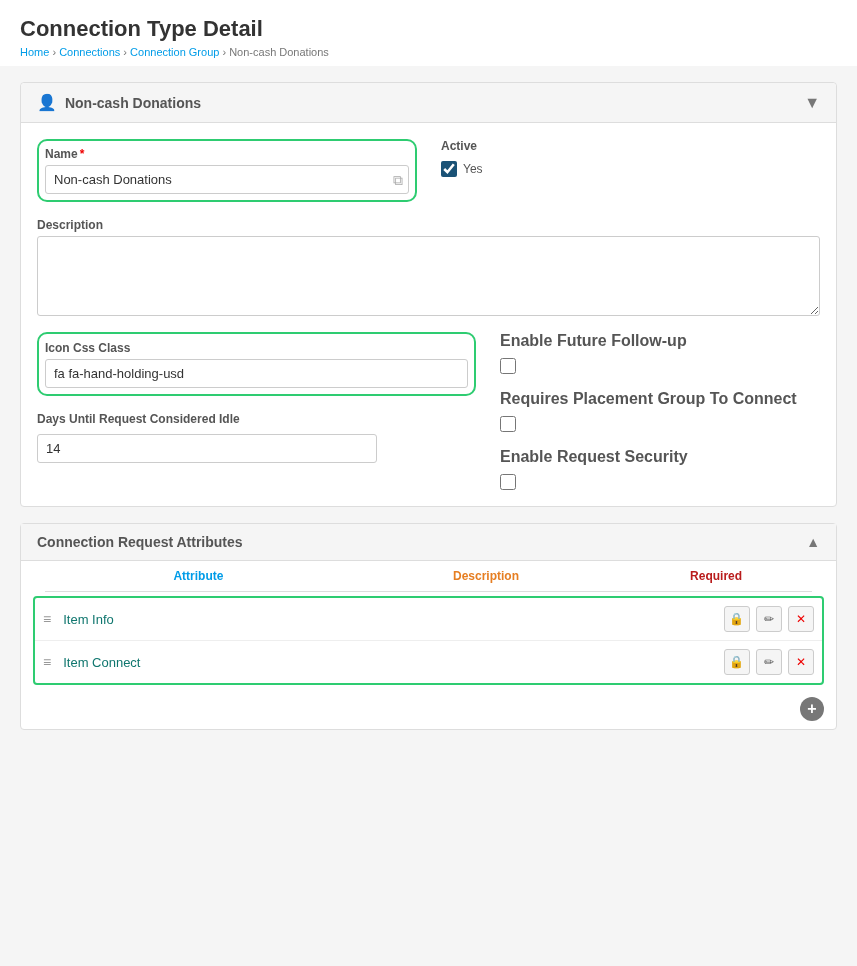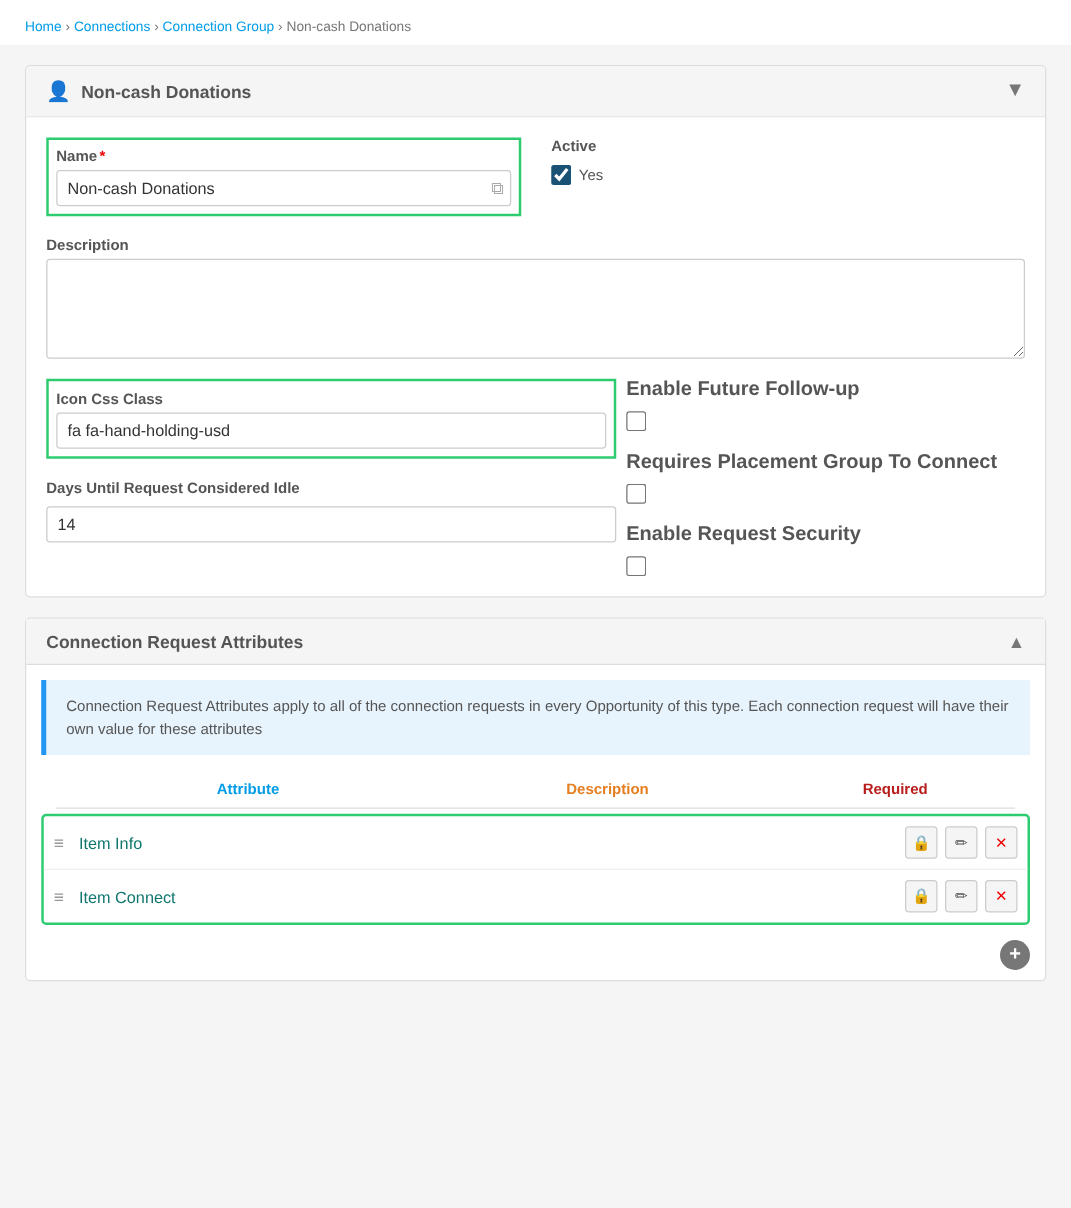--- a/index.html
+++ b/index.html
@@ -98,42 +98,42 @@
       position: absolute;
       right: 6px;
       top: 50%;
       transform: translateY(-50%);
       color: #aaa;
       font-size: 14px;
       cursor: pointer;
     }
     .highlighted-group {
       border: 2px solid #2ecc71;
-      border-radius: 0;
+      border-radius: 10px;
       padding: 6px;
     }
     .checkbox-group {
       display: flex;
       align-items: center;
       gap: 6px;
       margin-top: 4px;
     }
     .checkbox-group input[type="checkbox"] {
       width: 16px;
       height: 16px;
       accent-color: #1a5276;
     }
     .active-section {
       display: flex;
       flex-direction: column;
       gap: 4px;
     }
     .two-col {
       display: flex;
-      gap: 8px;
+      gap: 24px;
     }
     .col-left { flex: 1; }
     .col-right { width: 320px; display: flex; flex-direction: column; gap: 16px; }
     .right-field { display: flex; flex-direction: column; gap: 4px; }
     .right-field label { font-size: 16px; font-weight: bold; color: #555; }
     .chevron-icon { color: #777; font-size: 16px; cursor: pointer; }
     
     
     .attr-card {
       background: #fff;
@@ -225,20 +225,21 @@
       font-size: 16px;
       font-weight: bold;
     }
     .collapse-btn { cursor: pointer; color: #777; }
   </style>
 </head>
 <body>
 
 <div>
   <div class="page-header">
+    <div class="page-title">Connection Type Detail</div>
     <div class="breadcrumb">
       <a href="#" style="color:#009CE8;text-decoration:none;">Home</a>
       <span> › </span>
       <a href="#" style="color:#009CE8;text-decoration:none;">Connections</a>
       <span> › </span>
       <a href="#" style="color:#009CE8;text-decoration:none;">Connection Group</a>
       <span> › </span>
       <span style="color:#777;">Non-cash Donations</span>
     </div>
   </div>
@@ -283,21 +284,21 @@
       <div class="two-col">
         <div class="col-left">
           
           <div class="form-group highlighted-group" style="margin-bottom:16px; display:inline-block; width:100%;">
             <label>Icon Css Class</label>
             <input type="text" style="margin-top: 4px;" value="fa fa-hand-holding-usd">
           </div>
           
           <div class="form-group">
             <label>Days Until Request Considered Idle</label>
-            <input type="text" style="margin-top: 4px; width: 456px;" value="14">
+            <input type="text" style="margin-top: 4px; width: 340px;" value="14">
           </div>
         </div>
         <div class="col-right">
 
           <div class="right-field">
             <label>Enable Future Follow-up</label>
             <div class="checkbox-group">
               <input type="checkbox" id="enable-future" style="">
             </div>
           </div>
@@ -320,23 +321,20 @@
       </div>
     </div>
   </div>
 
   <div class="attr-card">
     <div class="attr-card-header">
       <span>Connection Request Attributes</span>
       <span class="collapse-btn">▲</span>
     </div>
 
-    <div class="info-box">
-      <span>Connection Request Attributes apply to all of the connection requests in every Opportunity of this type. Each connection request will have their own value for these attributes</span>
-    </div>
 
     <div style="padding: 0 12px;">
       <table class="attr-table">
         <thead>
           <tr>
             <th style="width:40%;">Attribute</th>
             <th style="width:35%;color:#e67e22;">Description</th>
             <th style="width:25%;color:#b91c1c;">Required</th>
           </tr>
         </thead>

